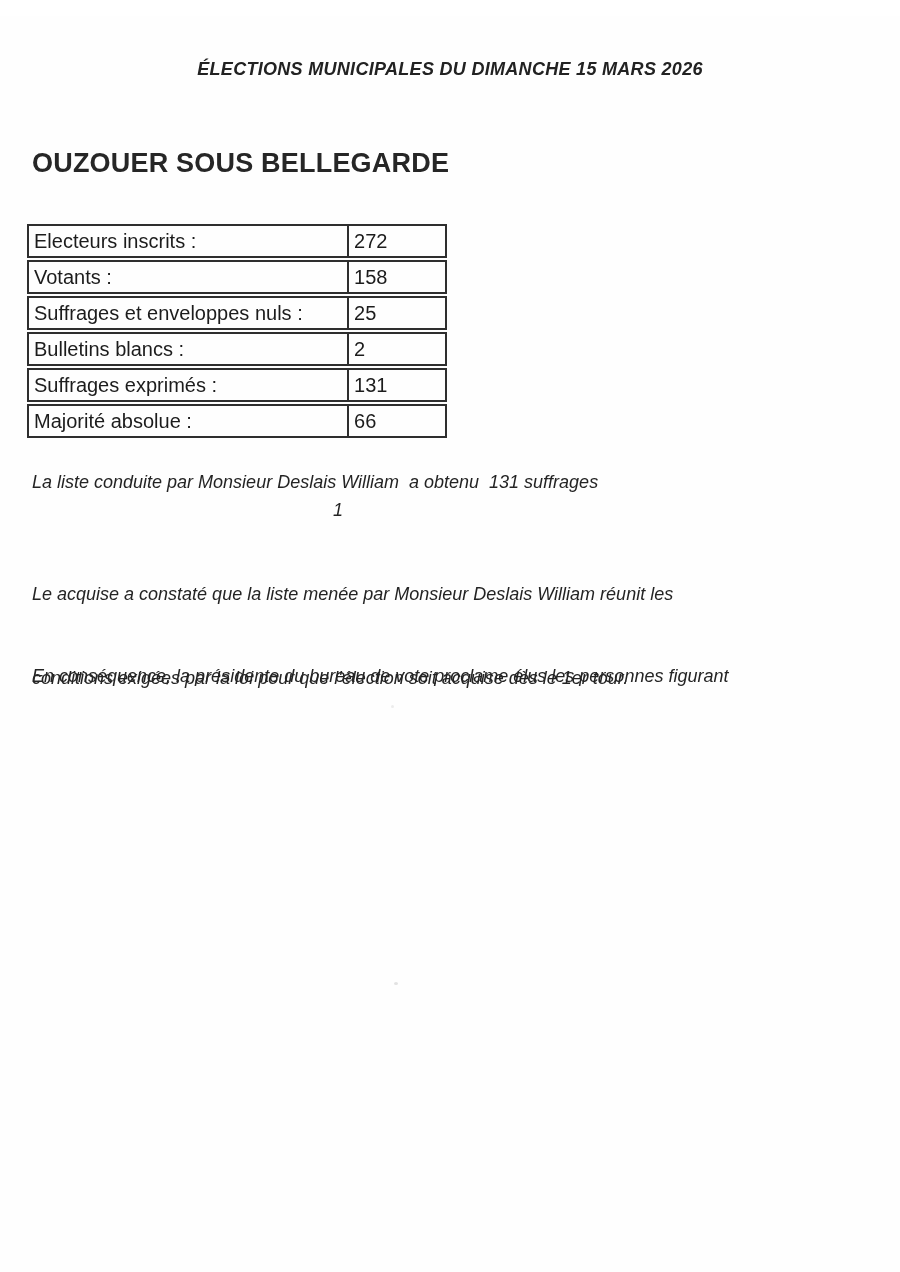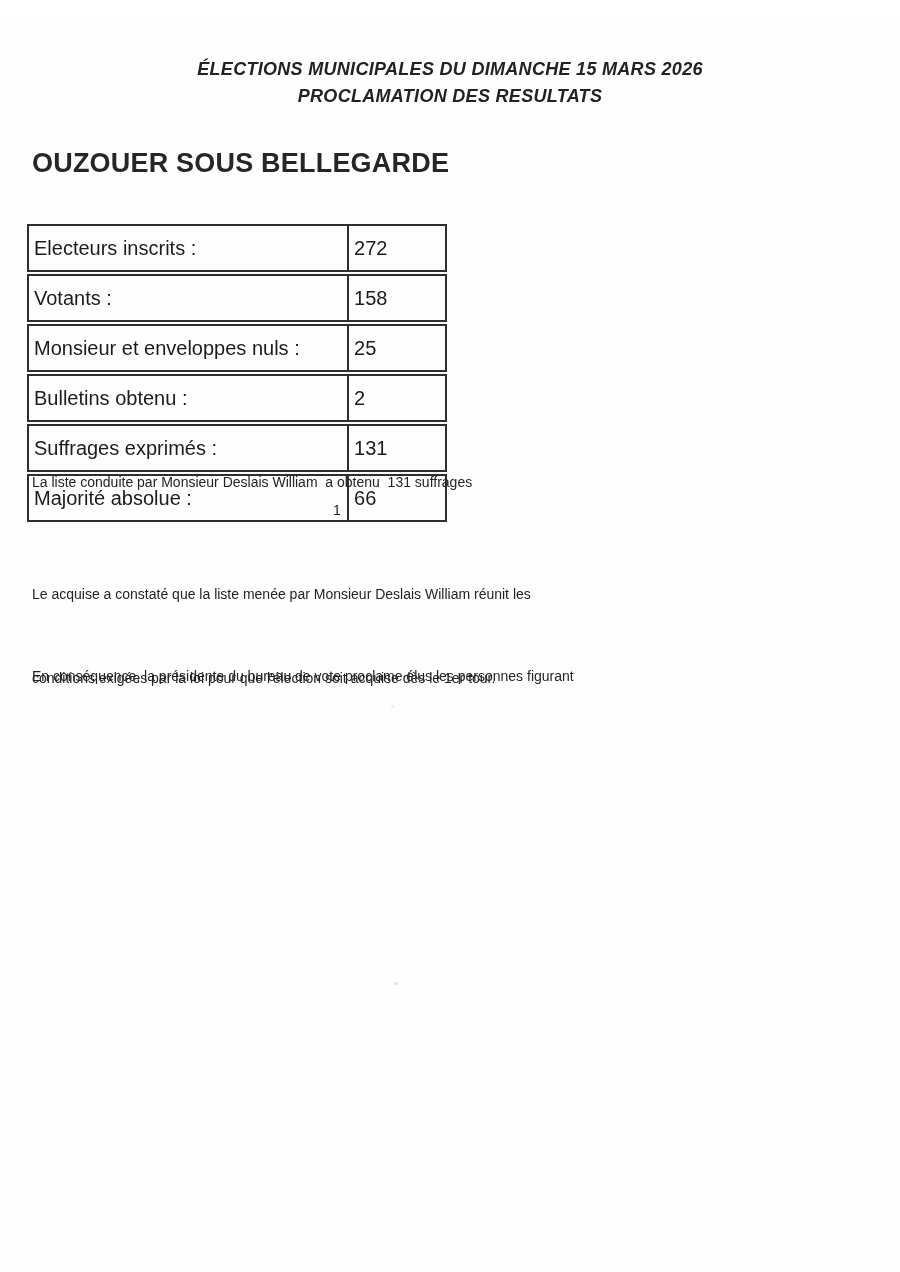--- a/index.html
+++ b/index.html
@@ -53,42 +53,43 @@
     left: 27px;
     width: 420px;
     border-collapse: separate;
     border-spacing: 0 2px;
     font-size: 20px;
     color: #1c1c1c;
   }
   .results-table td {
     border: 2px solid #2e2e2e;
     height: 26px;
-    padding: 9px 5px;
+    padding: 2px 5px;
     background: #fefefe;
   }
   .results-table td.label-cell {
     width: 316px;
     border-right: none;
     text-align: left;
   }
   .results-table td.value-cell {
     width: 88px;
     border-left: 2px solid #2e2e2e;
     text-align: left;
   }
 
   
   .body-text {
     position: absolute;
     left: 32px;
-    font-size: 14px;
+    font-size: 18px;
     line-height: 28px;
     color: #242424;
     white-space: pre-wrap;
+    font-style: italic;
   }
   .line-suffrages { top: 452px; }
   .list-number    { top: 480px; left: 333px; }
   .para-constat   { top: 508px; }
   .para-proclamation { top: 590px; }
 
   
   .speck {
     position: absolute;
     background: #9a9a9a;
@@ -97,41 +98,40 @@
   .speck-1 { top: 689px; left: 391px; width: 3px; height: 3px; opacity: 0.18; }
   .speck-2 { top: 966px; left: 394px; width: 4px; height: 3px; opacity: 0.28; }
 </style>
 </head>
 <body>
 
 <div class="page">
 
   <div class="title-block">
     <div class="title-line">ÉLECTIONS MUNICIPALES DU DIMANCHE 15 MARS 2026</div>
-    <div class="title-line">PROCLAMATION DES RESULTATS</div>
   </div>
 
   <div class="commune-heading">OUZOUER SOUS BELLEGARDE</div>
 
   <table class="results-table">
     <tbody>
       <tr>
         <td class="label-cell">Electeurs inscrits :</td>
         <td class="value-cell">272</td>
       </tr>
       <tr>
         <td class="label-cell">Votants :</td>
         <td class="value-cell">158</td>
       </tr>
       <tr>
-        <td class="label-cell">Monsieur et enveloppes nuls :</td>
+        <td class="label-cell">Suffrages et enveloppes nuls :</td>
         <td class="value-cell">25</td>
       </tr>
       <tr>
-        <td class="label-cell">Bulletins obtenu :</td>
+        <td class="label-cell">Bulletins blancs :</td>
         <td class="value-cell">2</td>
       </tr>
       <tr>
         <td class="label-cell">Suffrages exprimés :</td>
         <td class="value-cell">131</td>
       </tr>
       <tr>
         <td class="label-cell">Majorité absolue :</td>
         <td class="value-cell">66</td>
       </tr>

